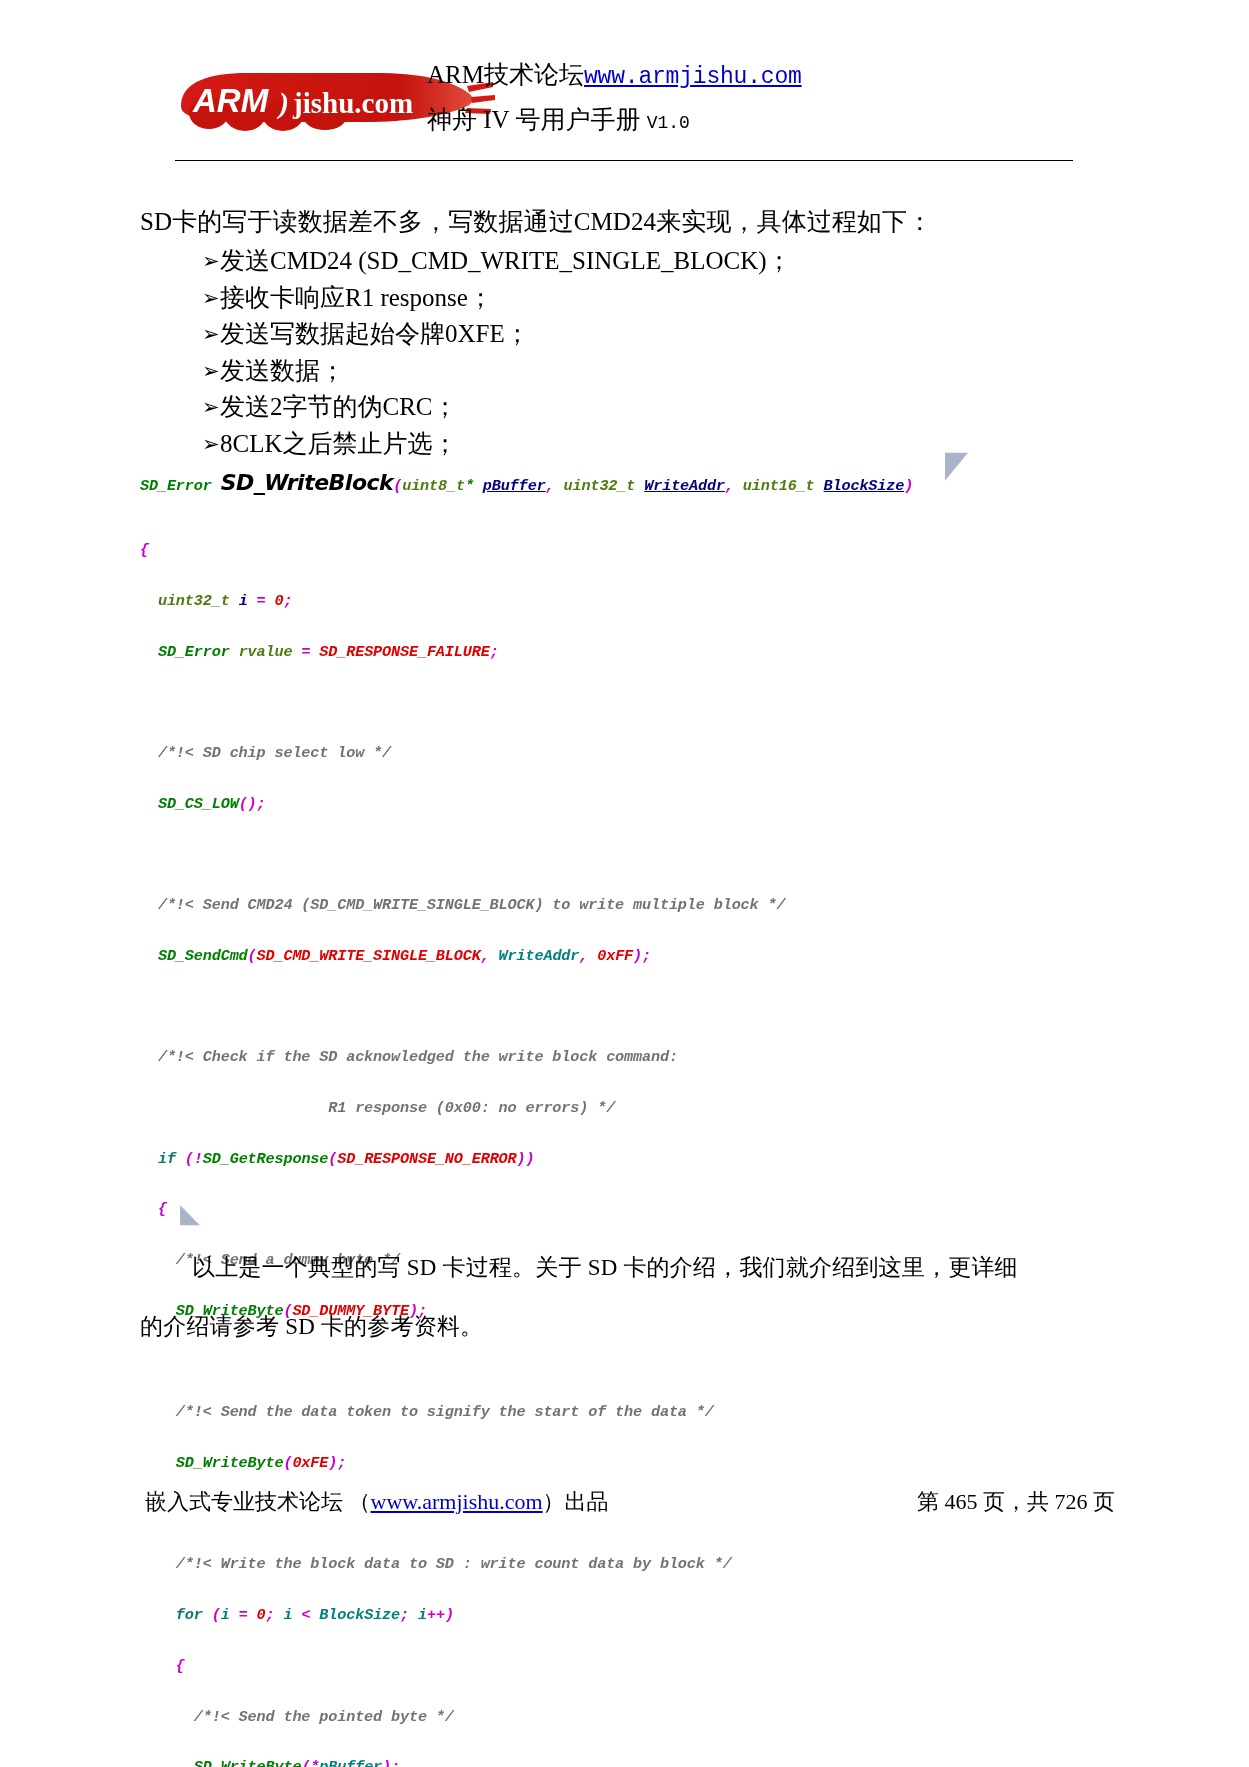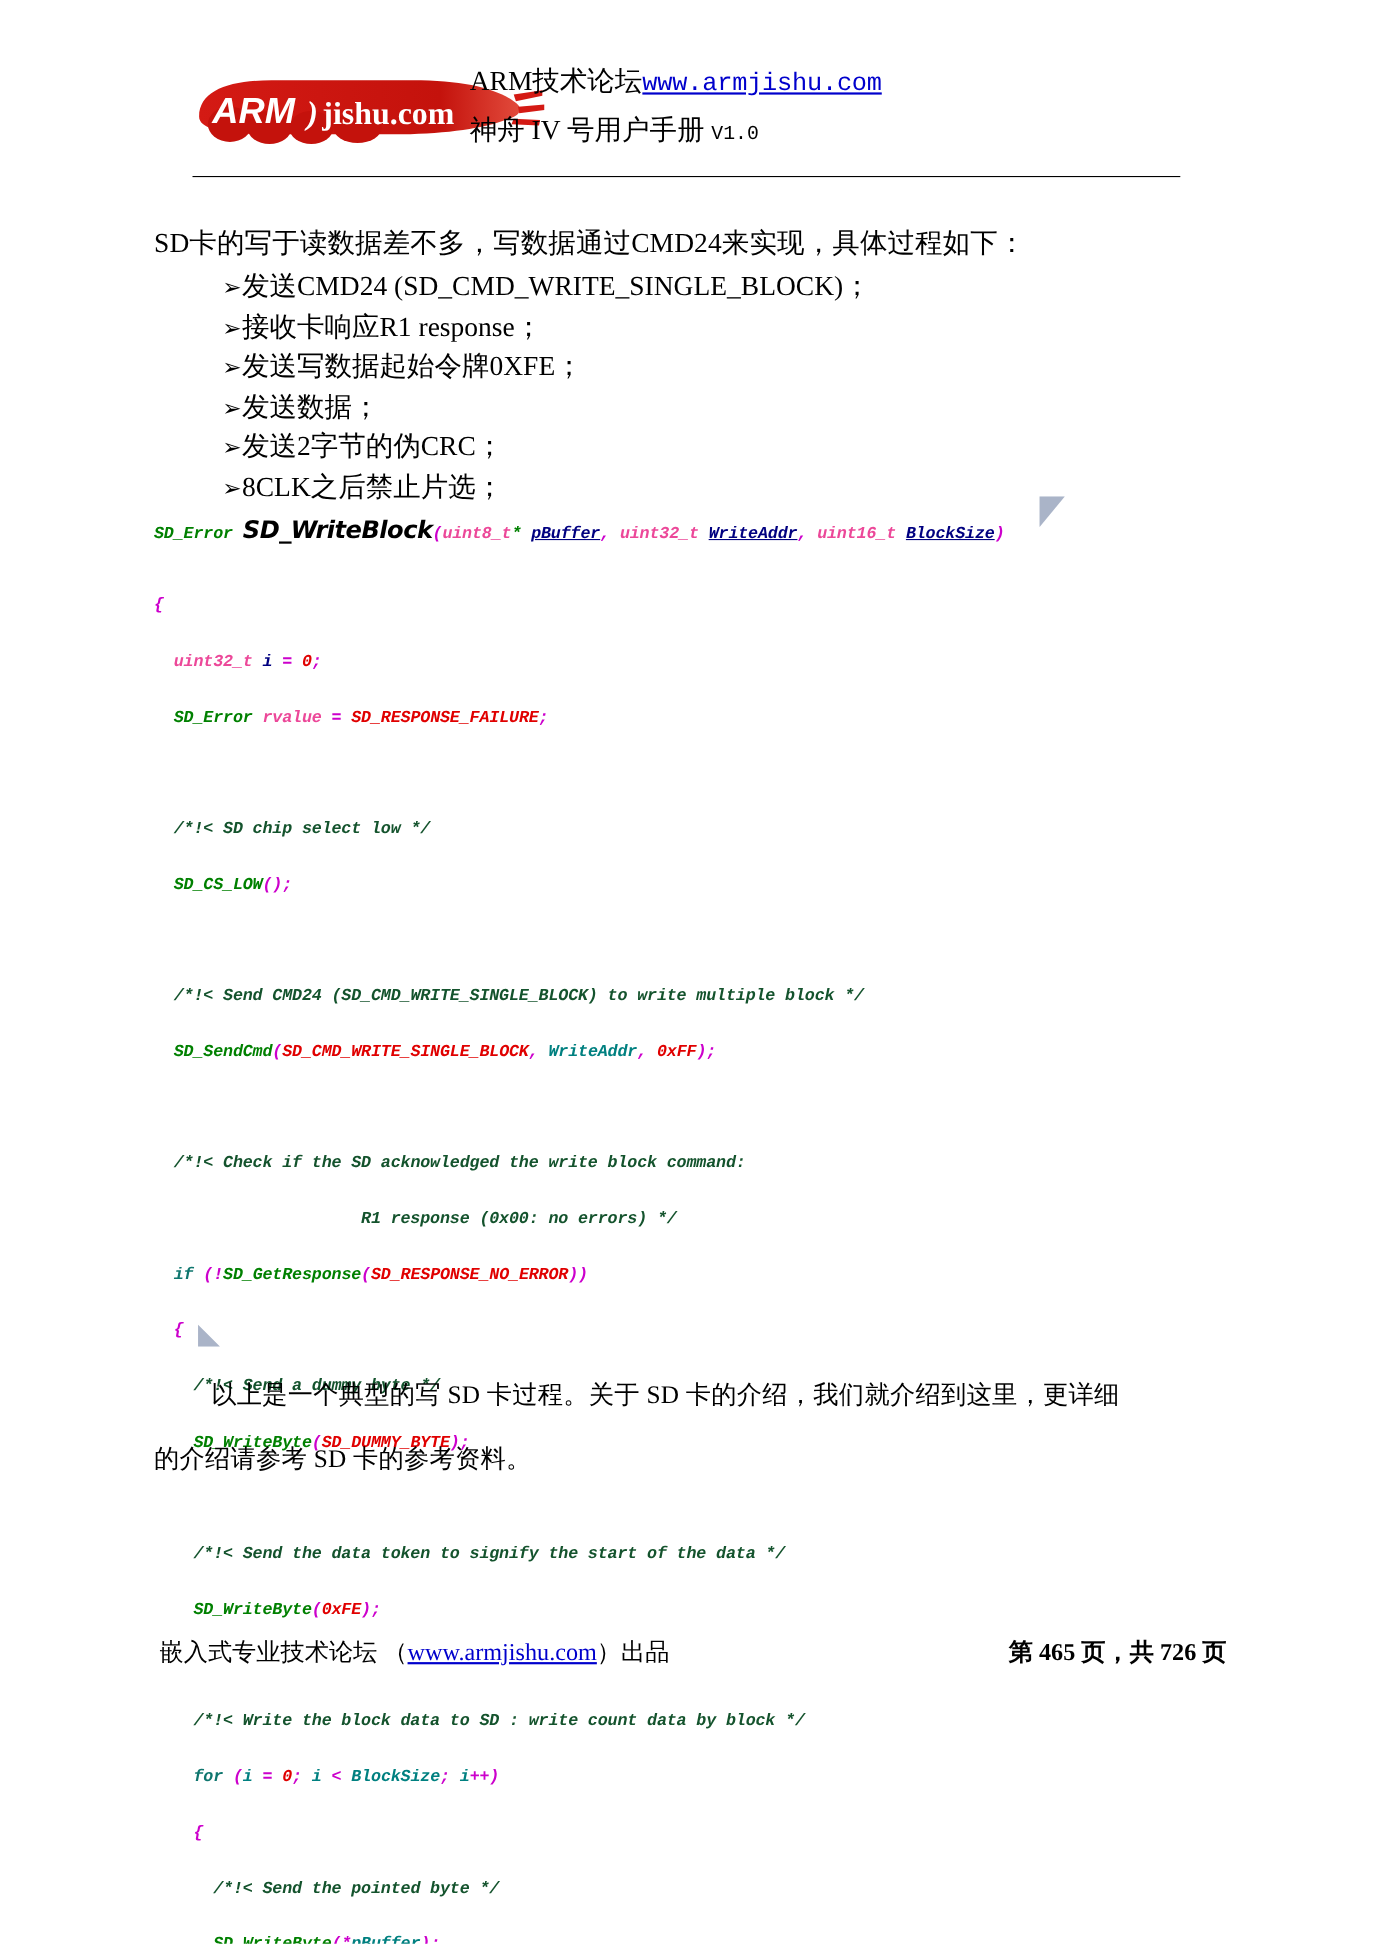--- a/index.html
+++ b/index.html
@@ -43,26 +43,26 @@
     position:absolute;left:140px;top:424px;width:960px;
     font-family:"Liberation Mono", monospace;
     font-size:15.2px;line-height:16.9px;
     font-weight:bold;font-style:italic;
     white-space:pre;
     letter-spacing:-0.15px;
   }
   .code .ln{height:16.9px;white-space:pre;}
   .k{color:#0f766e;}            
   .g{color:#008000;}            
-  .b{color:#14532d;}            
+  .b{color:#737373;}            
   .r{color:#e00000;}            
   .m{color:#cc00cc;}            
   .n{color:#000080;}            
   .t{color:#008080;}            
-  .pl{color:#ec4899;}           
+  .pl{color:#4d7c0f;}           
   .u{text-decoration:underline;}
   .fname{
     color:#000000;font-size:22px;font-weight:bold;font-style:italic;
     font-family:"DejaVu Sans",sans-serif;letter-spacing:-0.5px;
   }
   .sigline{height:24px;}
   .sig-ret{color:#008000;}
 
   
   .fold{position:absolute;color:#aab4c8;font-family:"DejaVu Sans",sans-serif;}
@@ -71,21 +71,21 @@
 
   
   .closing{position:absolute;left:140px;top:1238px;width:905px;}
   .closing p{margin:0;font-size:23px;line-height:59px;letter-spacing:0.2px;}
   .closing .indent{text-indent:52px;}
 
   
   .footer{position:absolute;left:140px;top:1487px;width:975px;height:40px;}
   .footer-left{position:absolute;left:5px;top:0;font-size:22px;white-space:nowrap;}
   .footer-left .flink{color:#0000cc;text-decoration:underline;}
-  .footer-right{position:absolute;right:0;top:0;font-size:22px;font-weight:bold;white-space:nowrap;}
+  .footer-right{position:absolute;right:0;top:0;font-size:22px;font-weight:normal;white-space:nowrap;}
 </style>
 </head>
 <body>
 
 <div class="page">
 
   <div class="header">
 
     <div class="logo">
       <svg width="320" height="78" viewBox="0 0 320 78" xmlns="http://www.w3.org/2000/svg">

